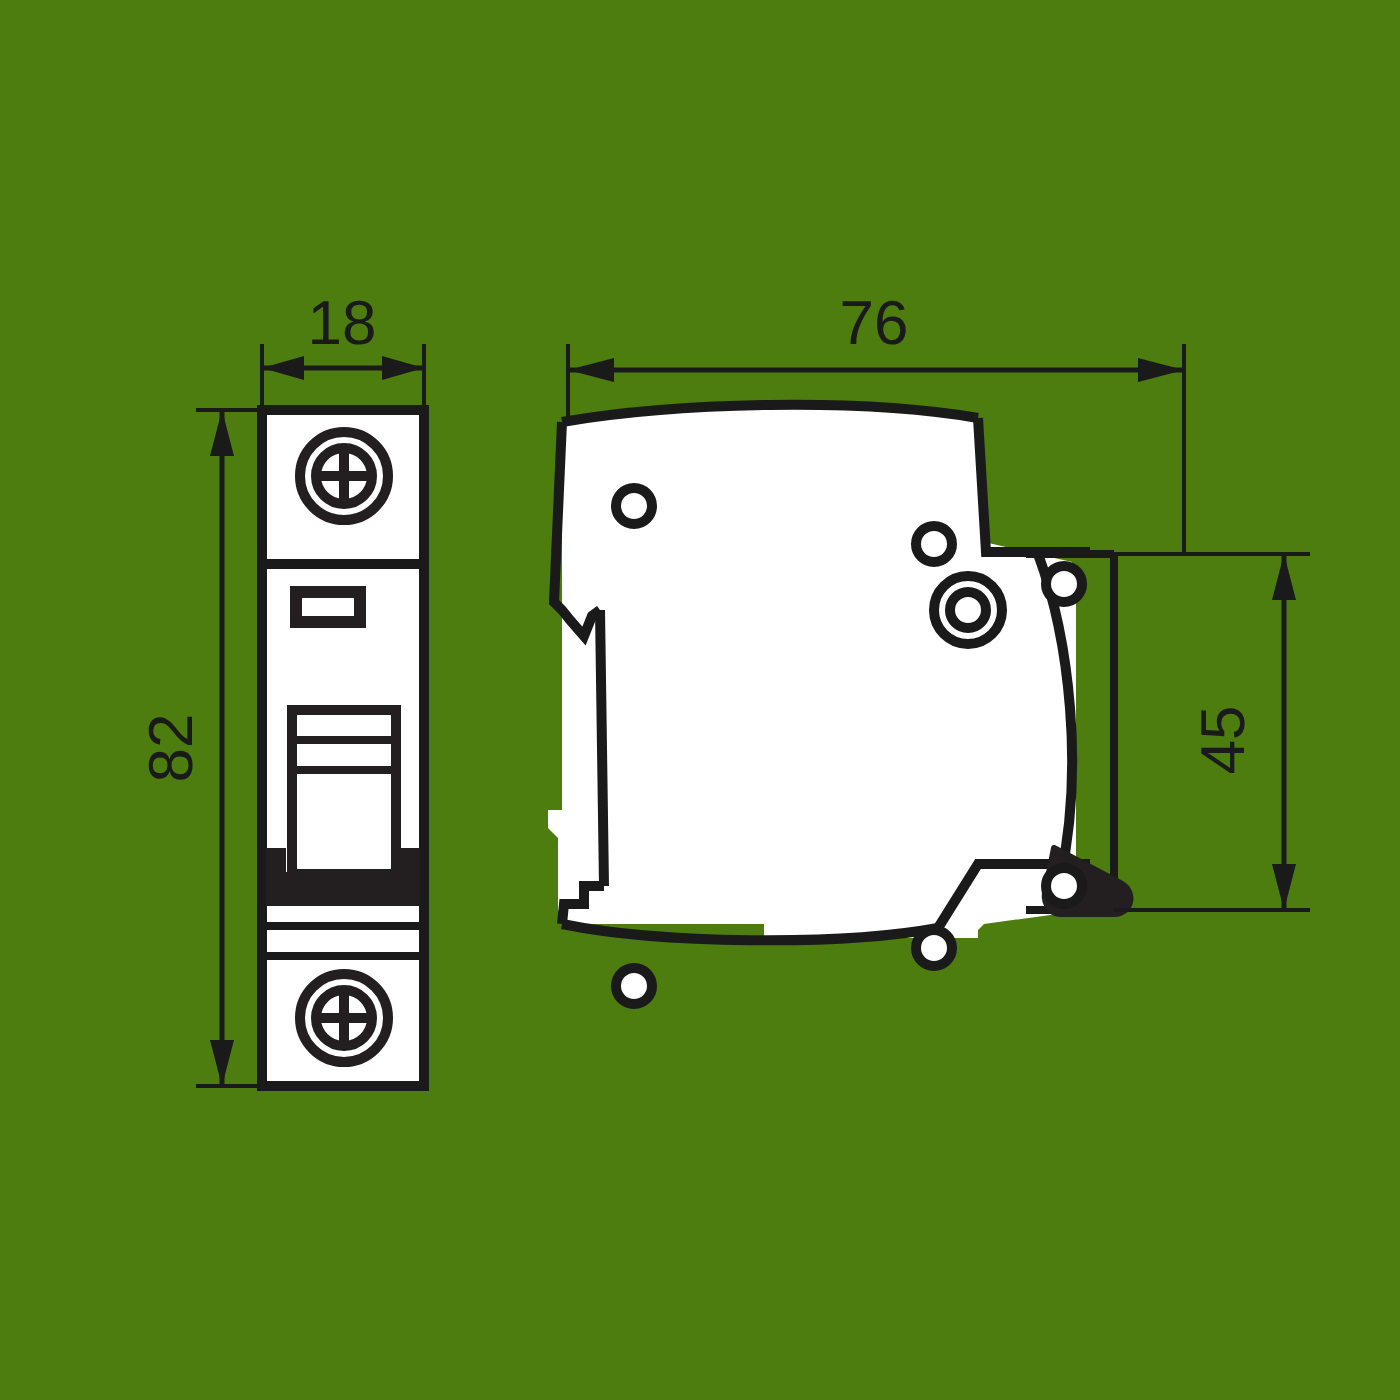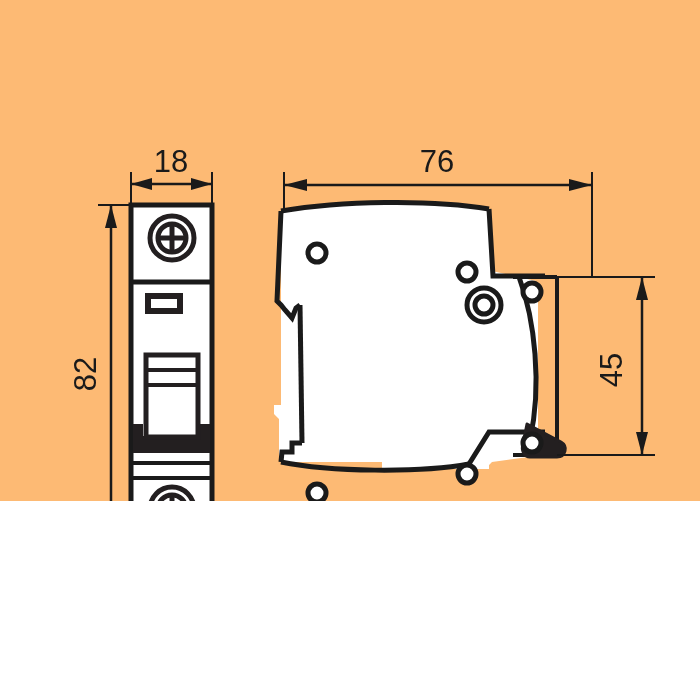--- a/index.html
+++ b/index.html
@@ -7,22 +7,22 @@
     margin: 0;
     padding: 0;
     background: #ffffff;
   }
   body {
     font-family: "Liberation Sans", sans-serif;
   }
   #stage {
     position: relative;
     width: 700px;
-    height: 501px;
-    background: #fdba74;
+    height: 700px;
+    background: #4d7c0f;
     overflow: hidden;
   }
   #drawing {
     position: absolute;
     left: 0;
     top: 0;
     width: 700px;
     height: 700px;
   }
   .dim-text {

